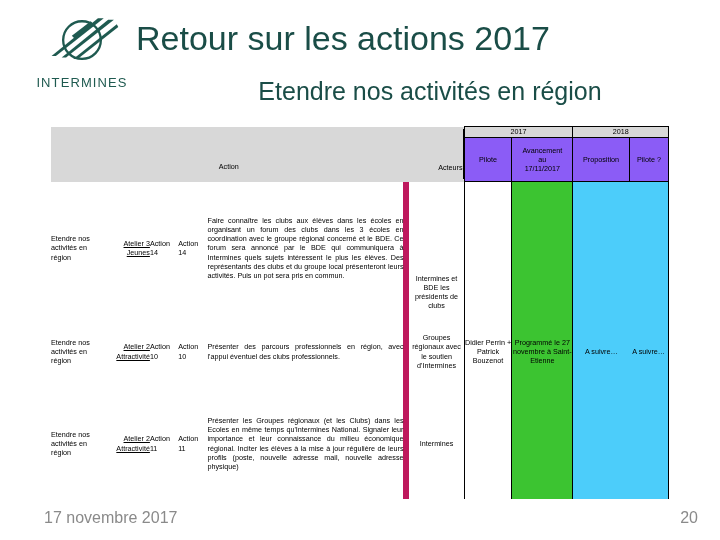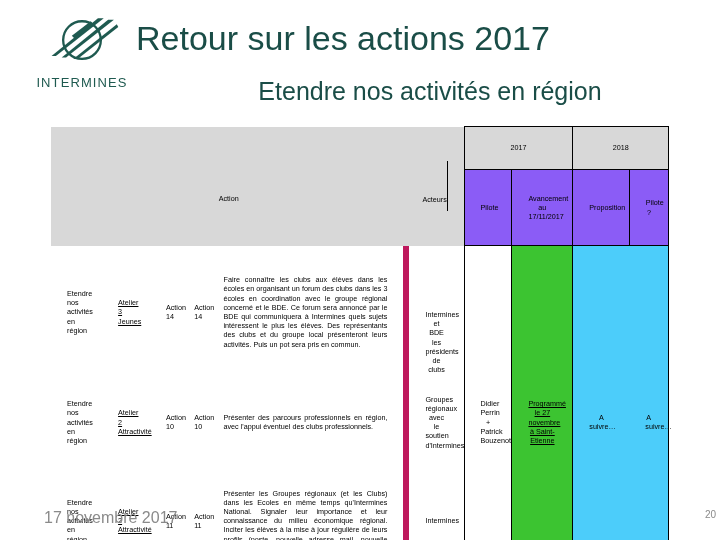--- a/index.html
+++ b/index.html
@@ -74,21 +74,21 @@
   }
   table.grid {
     border-collapse: collapse;
     table-layout: fixed;
     width: 618px;
     font-size: 7.2px;
     color: #000000;
     font-family: "Liberation Sans", sans-serif;
   }
   table.grid td, table.grid th {
-    padding: 16px;
+    padding: 0;
     margin: 0;
     vertical-align: middle;
     font-weight: normal;
     line-height: 1.28;
   }
   .hdr-blank { background: #d8d8d8; border: none; }
   .hdr-year {
     background: #d8d8d8;
     text-align: center;
     border: 1px solid #000;
@@ -112,47 +112,47 @@
     background: #d8d8d8;
     text-align: right;
     vertical-align: bottom;
     border: none;
     border-right: 1px solid #000;
     padding-bottom: 6px;
   }
 
   
   .c-theme   { text-align: left;  padding-left: 2px; vertical-align: middle; }
-  .c-atelier { text-align: left;  vertical-align: middle; }
+  .c-atelier { text-align: right;  vertical-align: middle; }
   .c-atelier u { text-decoration: underline; }
   .c-num     { text-align: left;  vertical-align: middle; padding-left: 1px; }
   .c-action  { text-align: justify; vertical-align: middle; padding: 0 3px 0 2px; }
   .c-acteurs { text-align: center; vertical-align: middle; border-left: 6px solid #be185d;
                border-right: 1px solid #000; padding: 0 2px; }
   .c-pilote  { text-align: center; vertical-align: middle; border-right: 1px solid #000; padding: 0 2px; }
   .c-green   { background: #3cc431; text-align: center; vertical-align: middle;
-               border-right: 1px solid #000; padding: 0 1px; text-decoration: underline; }
+               border-right: 1px solid #000; padding: 0 1px; }
   .c-cyan    { background: #4ccdfa; text-align: center; vertical-align: middle; padding: 0 1px; }
   .c-cyan-last { background: #4ccdfa; text-align: center; vertical-align: middle;
                border-right: 1px solid #000; padding: 0 1px; }
 
   
   #footer-date {
     position: absolute;
     left: 44px;
     top: 509px;
     font-size: 16px;
     color: #8a8a8a;
     font-family: "Liberation Sans", sans-serif;
   }
   #footer-page {
     position: absolute;
-    right: 4px;
+    right: 22px;
     top: 509px;
-    font-size: 10px;
+    font-size: 16px;
     color: #8a8a8a;
     font-family: "Liberation Sans", sans-serif;
   }
 </style>
 </head>
 <body>
 
 <div id="logo-block">
   <svg id="logo-mark" viewBox="0 0 100 80">
     <g fill="none" stroke="#1f5a50">

